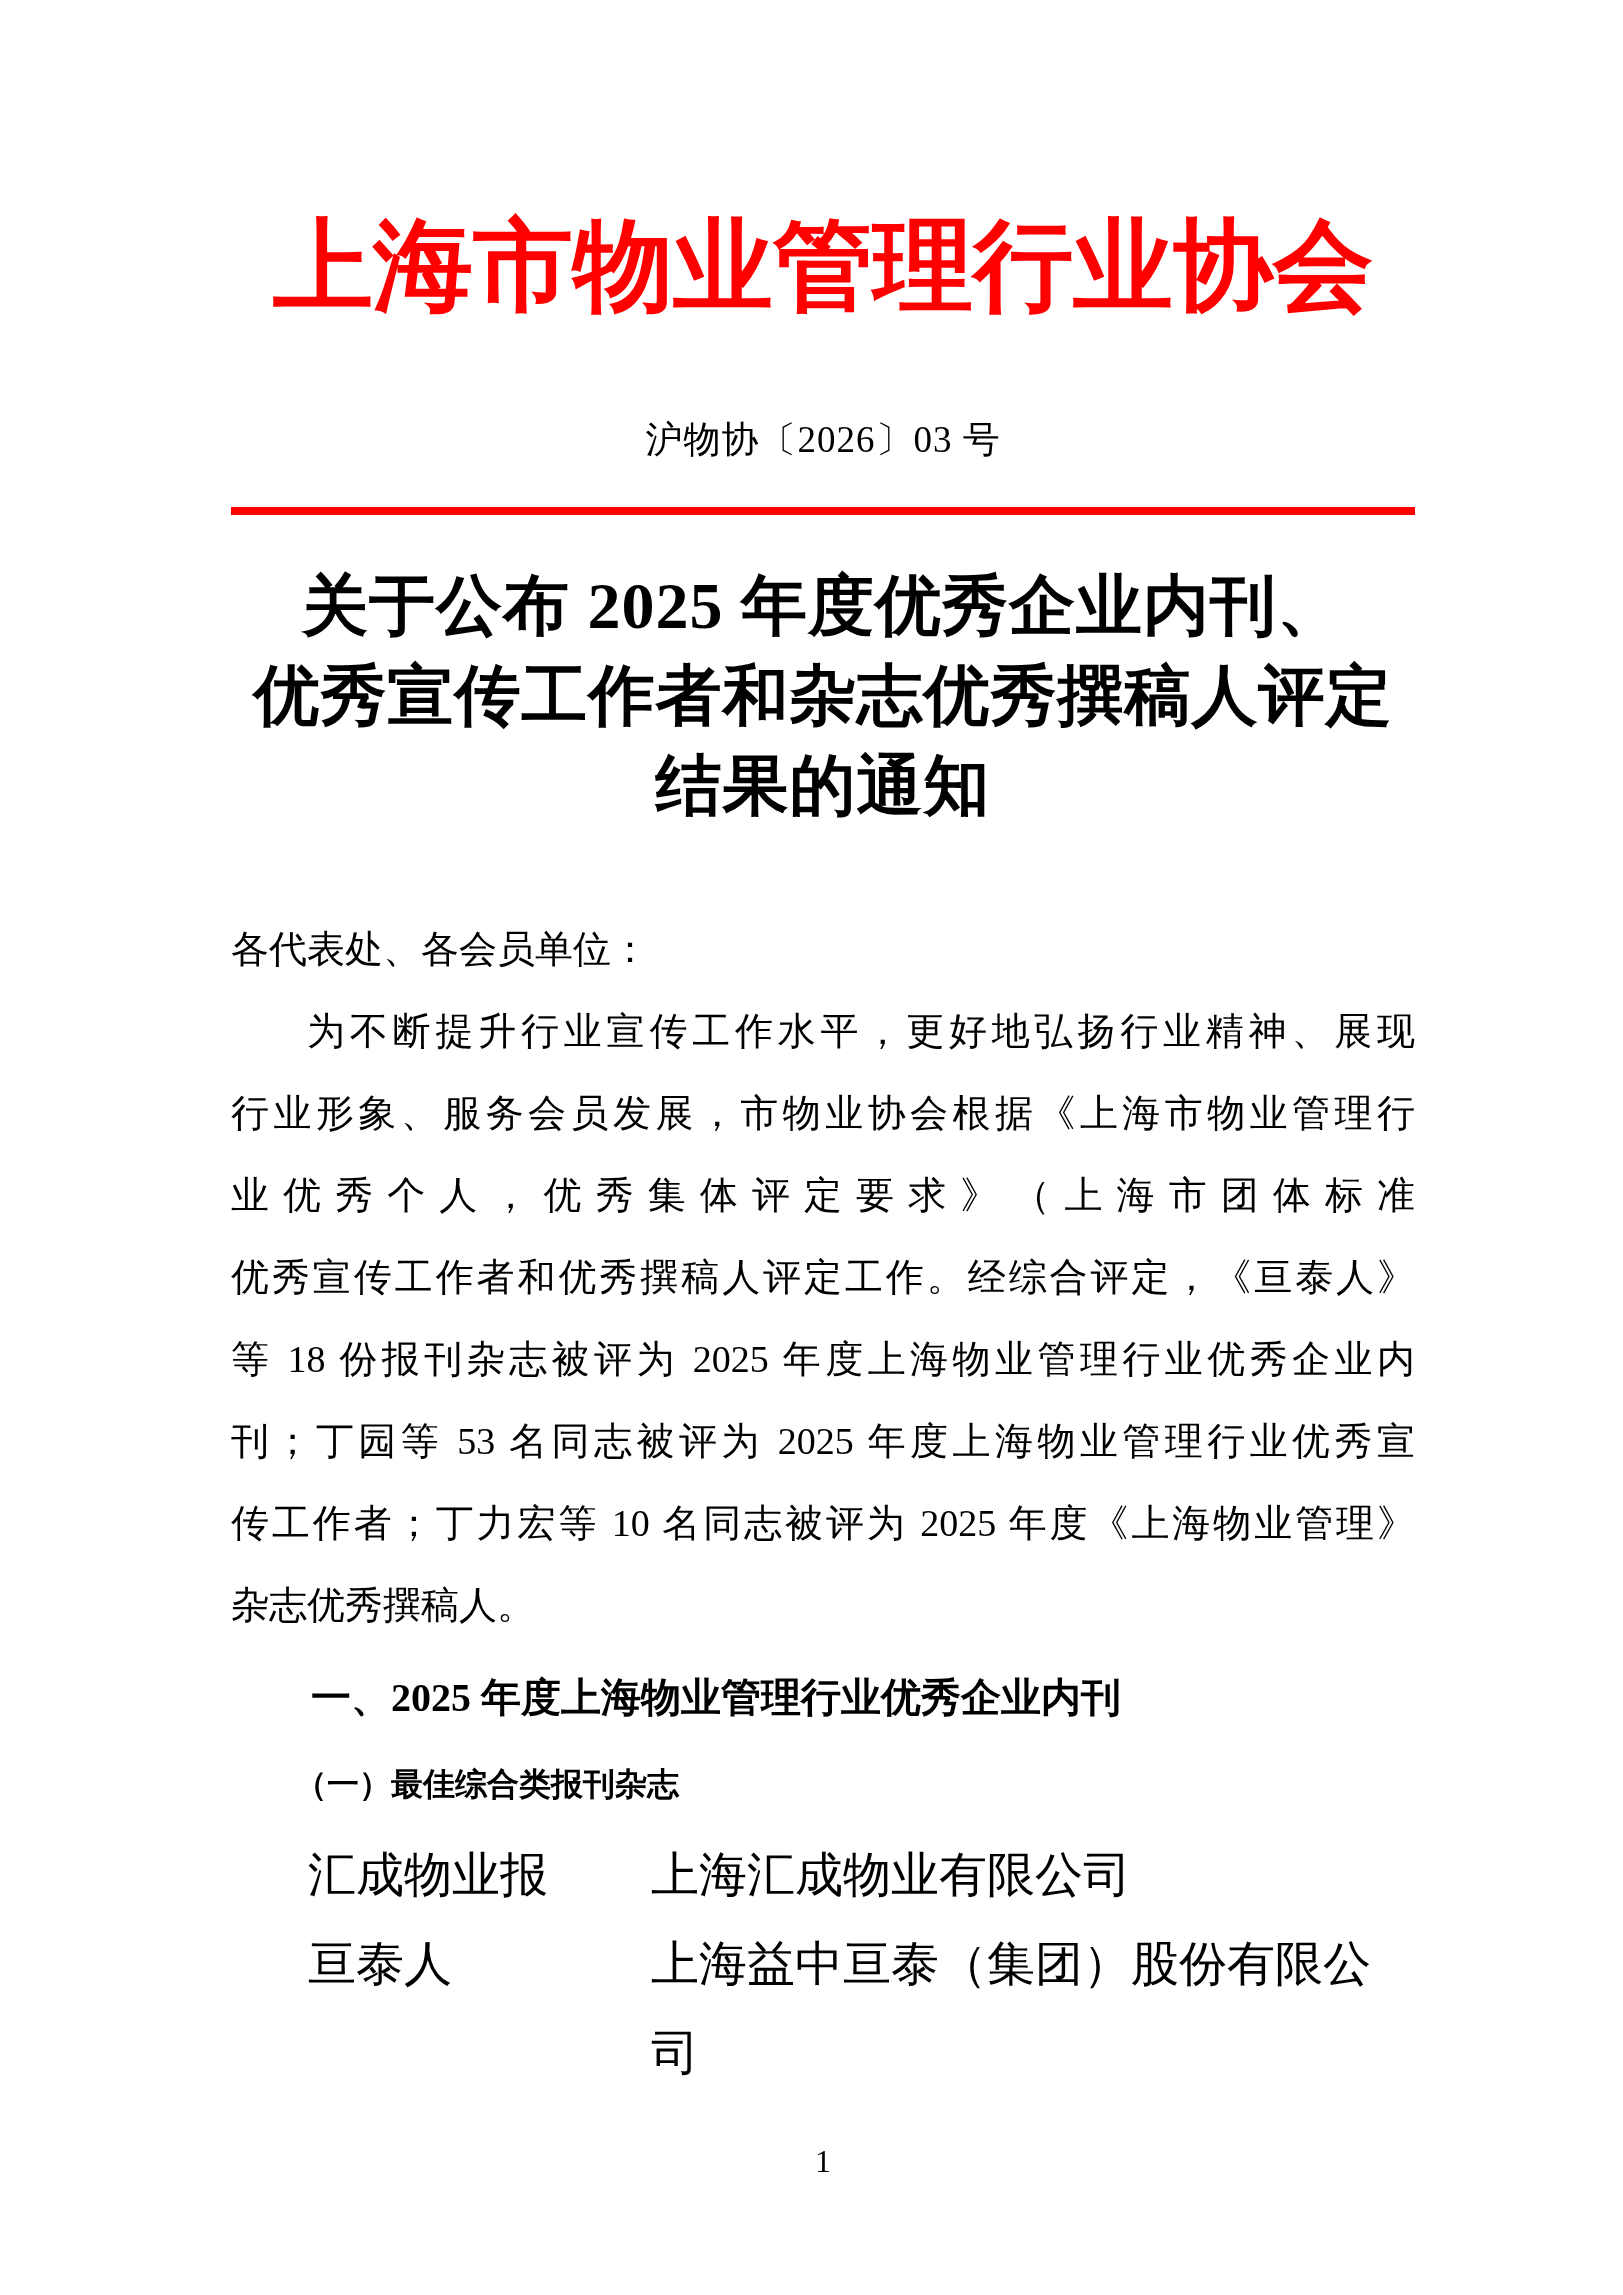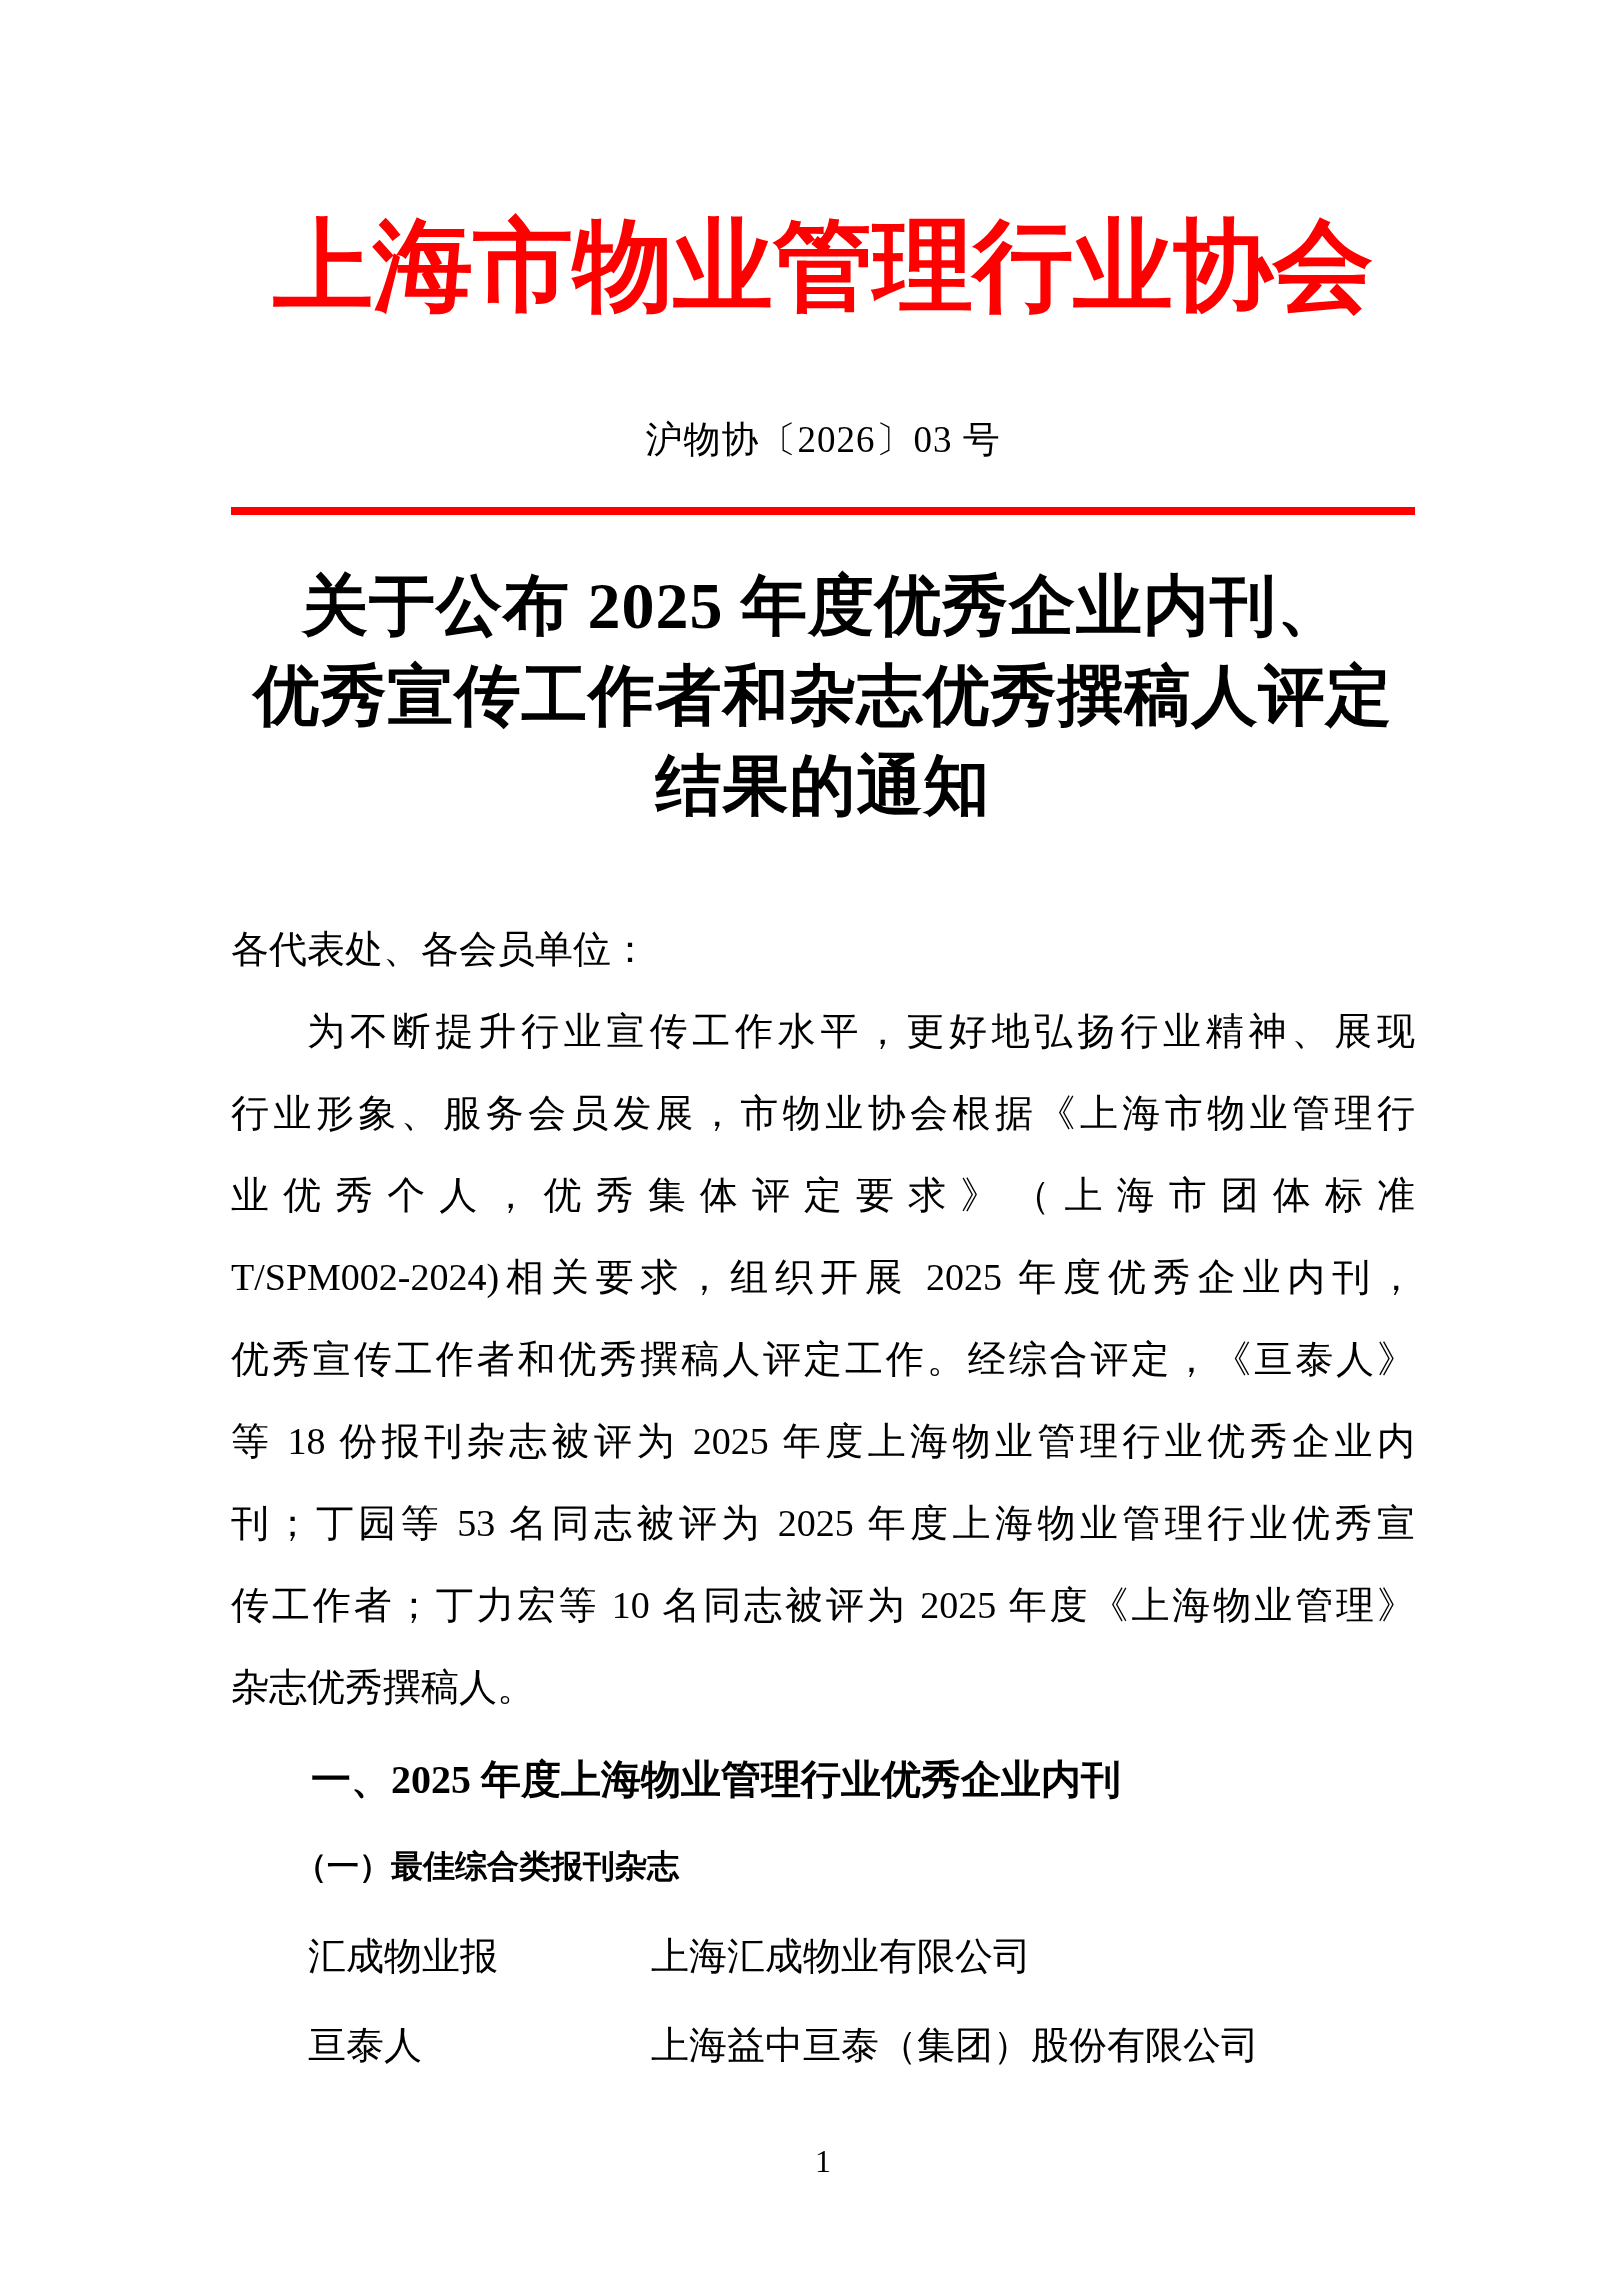--- a/index.html
+++ b/index.html
@@ -69,21 +69,21 @@
     line-height: 82px;
     text-indent: 2em;
   }
   .sub-heading {
     margin-top: 2.6px;
     font-size: 32px;
     font-weight: bold;
     line-height: 82px;
     text-indent: 2em;
   }
-  .award-rows { margin-top: 5.1px; font-size: 38px; }
+  .award-rows { margin-top: 5.1px; font-size: 48px; }
   .award-row {
     display: flex;
     line-height: 89px;
     padding-left: 77px;
   }
   .award-name { width: 343px; flex: 0 0 auto; }
   .award-company { flex: 1 1 auto; }
   .page-number {
     position: absolute;
     left: 231px;
@@ -108,21 +108,20 @@
   <div class="doc-title">
     <div>关于公布 2025 年度优秀企业内刊、</div>
     <div>优秀宣传工作者和杂志优秀撰稿人评定结果的通知</div>
   </div>
 
   <div class="body-block">
     <div class="line">各代表处、各会员单位：</div>
     <div class="line jl indent">为不断提升行业宣传工作水平，更好地弘扬行业精神、展现</div>
     <div class="line jl">行业形象、服务会员发展，市物业协会根据《上海市物业管理行</div>
     <div class="line jl">业优秀个人，优秀集体评定要求》（上海市团体标准</div>
-    <div class="line jl">T/SPM002-2024)相关要求，组织开展 2025 年度优秀企业内刊，</div>
     <div class="line jl">优秀宣传工作者和优秀撰稿人评定工作。经综合评定，《亘泰人》</div>
     <div class="line jl">等 18 份报刊杂志被评为 2025 年度上海物业管理行业优秀企业内</div>
     <div class="line jl">刊；丁园等 53 名同志被评为 2025 年度上海物业管理行业优秀宣</div>
     <div class="line jl">传工作者；丁力宏等 10 名同志被评为 2025 年度《上海物业管理》</div>
     <div class="line">杂志优秀撰稿人。</div>
   </div>
 
   <div class="heading-1">一、2025 年度上海物业管理行业优秀企业内刊</div>
 
 

